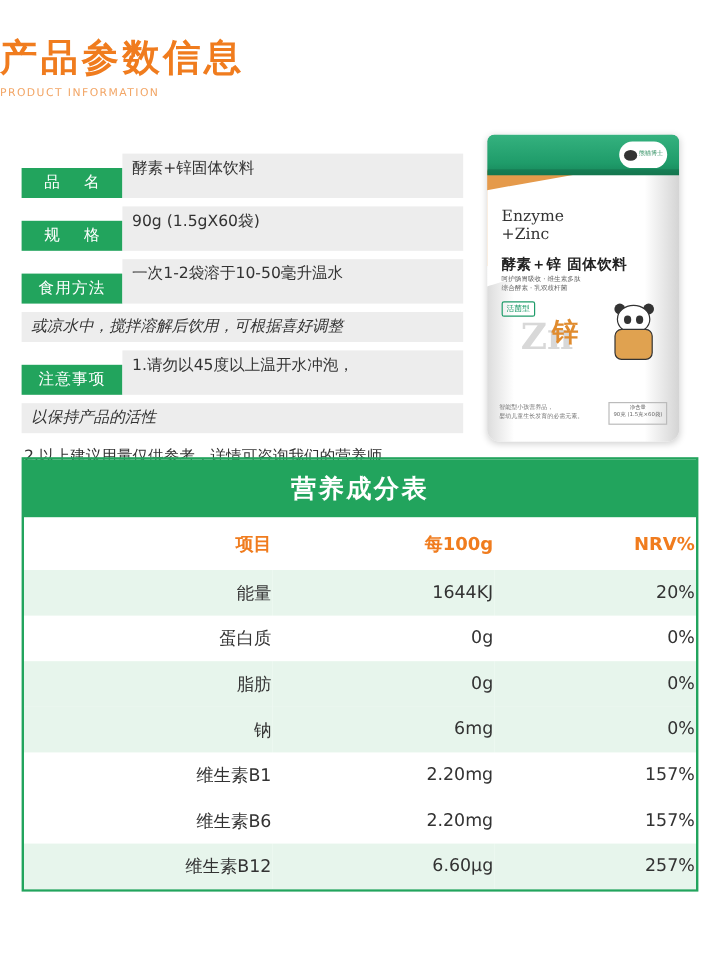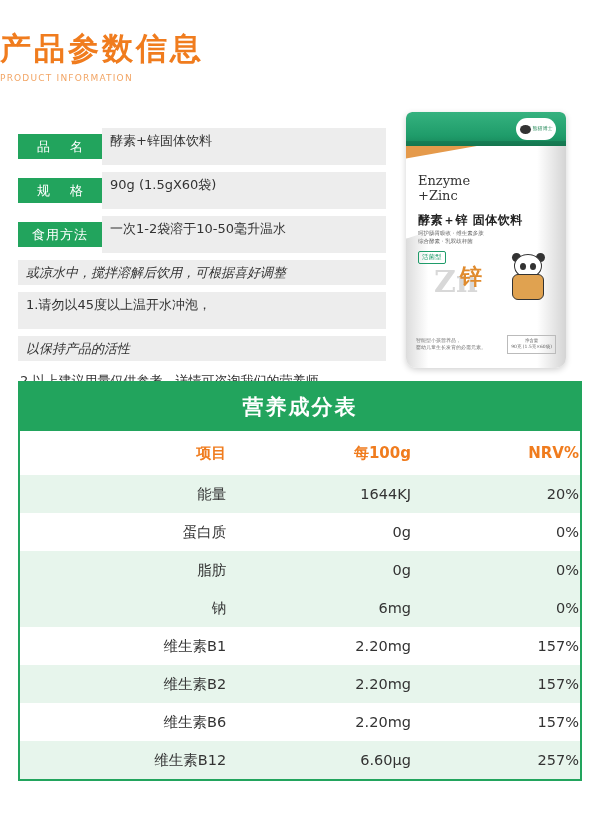--- a/index.html
+++ b/index.html
@@ -36,21 +36,21 @@
 
   
   .spec-wrap {
     position: absolute;
     left: 18px;
     top: 128px;
     width: 368px;
   }
   .spec-row {
     display: flex;
-    align-items: center;
+    align-items: flex-end;
     margin-bottom: 7px;
   }
   .spec-label {
     background: #22A45D;
     color: #fff;
     font-size: 13px;
     width: 84px;
     min-width: 84px;
     height: 25px;
     line-height: 25px;
@@ -326,20 +326,21 @@
   </div>
 
   <div class="spec-row">
     <div class="spec-label">食用方法</div>
     <div class="spec-value">一次1-2袋溶于10-50毫升温水</div>
   </div>
 
   <div class="spec-cont">或凉水中，搅拌溶解后饮用，可根据喜好调整</div>
 
   <div class="spec-row">
+    <div class="spec-label">注意事项</div>
     <div class="spec-value">1.请勿以45度以上温开水冲泡，</div>
   </div>
 
   <div class="spec-cont">以保持产品的活性</div>
 
   <div class="spec-note">2.以上建议用量仅供参考，详情可咨询我们的营养师</div>
 </div>
 
 <div class="product-img">
   <div class="can">
@@ -423,25 +424,20 @@
       <tr class="alt">
         <td>钠</td>
         <td>6mg</td>
         <td>0%</td>
       </tr>
       <tr>
         <td>维生素B1</td>
         <td>2.20mg</td>
         <td>157%</td>
       </tr>
-      <tr class="alt">
-        <td>维生素B2</td>
-        <td>2.20mg</td>
-        <td>157%</td>
-      </tr>
       <tr>
         <td>维生素B6</td>
         <td>2.20mg</td>
         <td>157%</td>
       </tr>
       <tr class="alt">
         <td>维生素B12</td>
         <td>6.60μg</td>
         <td>257%</td>
       </tr>

